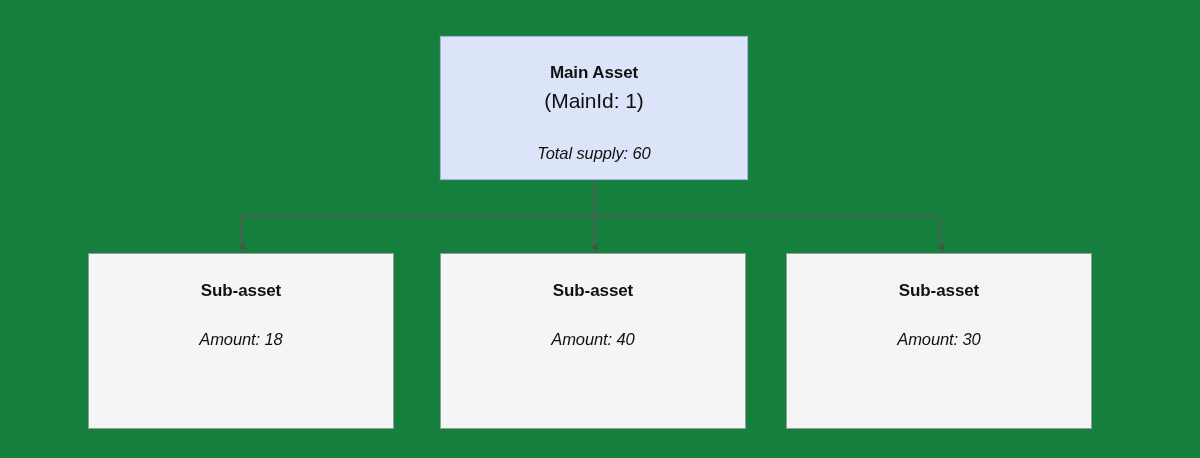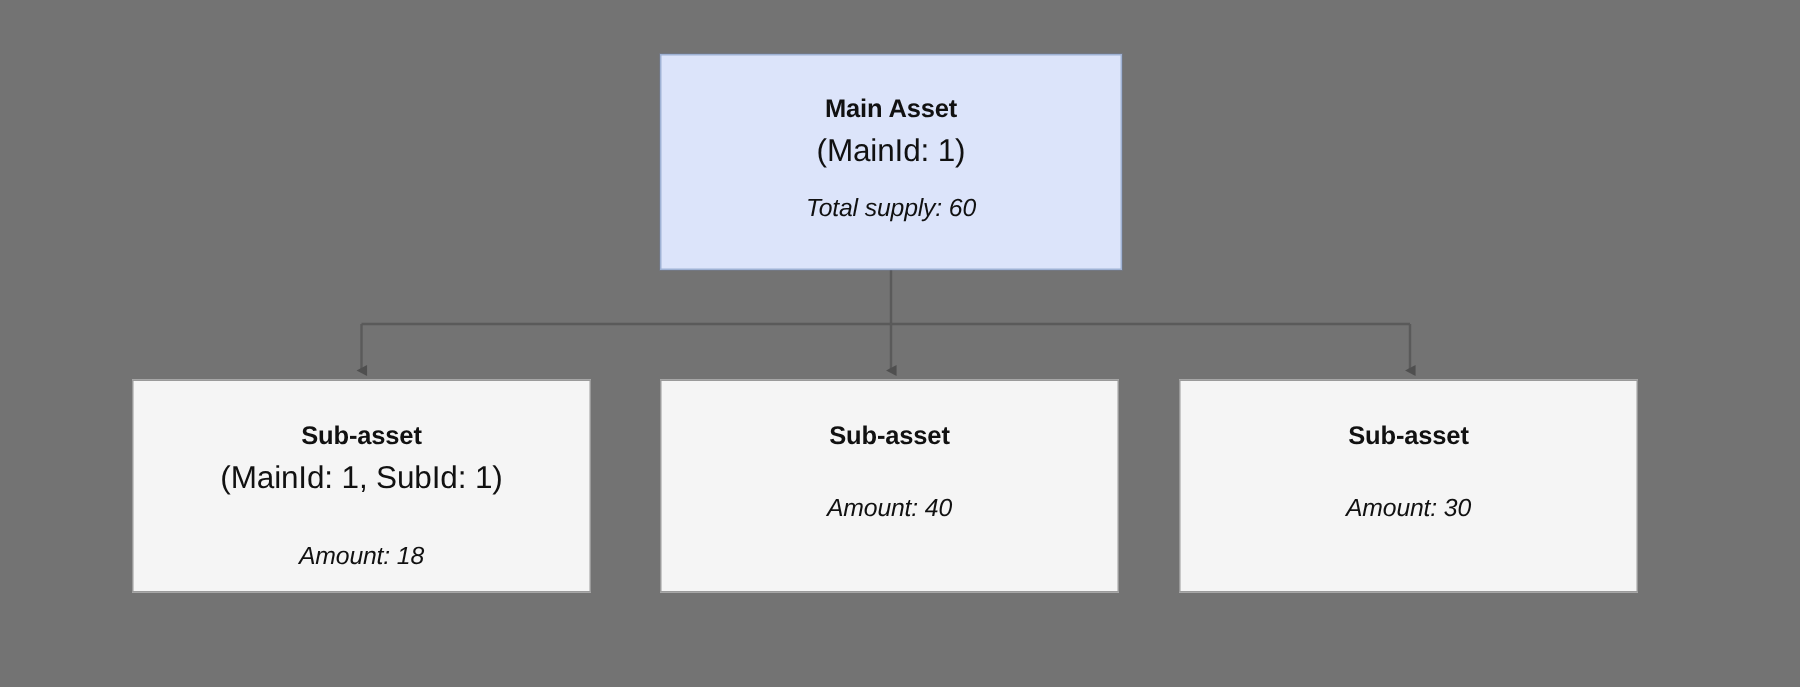--- a/index.html
+++ b/index.html
@@ -8,21 +8,21 @@
     background: #ffffff;
   }
   body {
     font-family: "Liberation Sans", sans-serif;
     -webkit-font-smoothing: antialiased;
   }
   #canvas {
     position: relative;
     width: 1200px;
     height: 458px;
-    background: #737373;
+    background: #15803d;
     overflow: hidden;
   }
   #edges {
     position: absolute;
     left: 0;
     top: 0;
     width: 1200px;
     height: 458px;
     pointer-events: none;
   }
@@ -42,21 +42,21 @@
     width: 308px;
     height: 144px;
     background: #dce4fa;
     border: 1px solid #9fb2d4;
     box-shadow: 0 0 0 0.5px rgba(120,140,180,0.35);
   }
 
   .node-sub {
     top: 253px;
     width: 306px;
-    height: 142px;
+    height: 176px;
     background: #f5f5f5;
     border: 1px solid #9a9a9a;
   }
   .node-sub.s1 { left: 88px; }
   .node-sub.s2 { left: 440px; }
   .node-sub.s3 { left: 786px; }
 
   .title {
     font-size: 17px;
     font-weight: bold;
@@ -74,21 +74,21 @@
   .metric {
     font-size: 16.5px;
     font-style: italic;
     color: #111111;
     line-height: 1.2;
     letter-spacing: -0.1px;
   }
 
   .node-main .title  { margin-top: 26px; }
   .node-main .ids    { margin-top: 5px; }
-  .node-main .metric { margin-top: 15px; font-style: italic; }
+  .node-main .metric { margin-top: 29px; font-style: italic; }
 
   .node-sub .title  { margin-top: 27px; }
   .node-sub .ids    { margin-top: 5px; }
   .node-sub .metric { margin-top: 29px; }
 </style>
 </head>
 <body>
 
 <div id="canvas">
 
@@ -111,21 +111,20 @@
   </svg>
 
   <div class="node node-main">
     <div class="title">Main Asset</div>
     <div class="ids">(MainId: 1)</div>
     <div class="metric">Total supply: 60</div>
   </div>
 
   <div class="node node-sub s1">
     <div class="title">Sub-asset</div>
-    <div class="ids">(MainId: 1, SubId: 1)</div>
     <div class="metric">Amount: 18</div>
   </div>
 
   <div class="node node-sub s2">
     <div class="title">Sub-asset</div>
     <div class="metric">Amount: 40</div>
   </div>
 
   <div class="node node-sub s3">
     <div class="title">Sub-asset</div>

